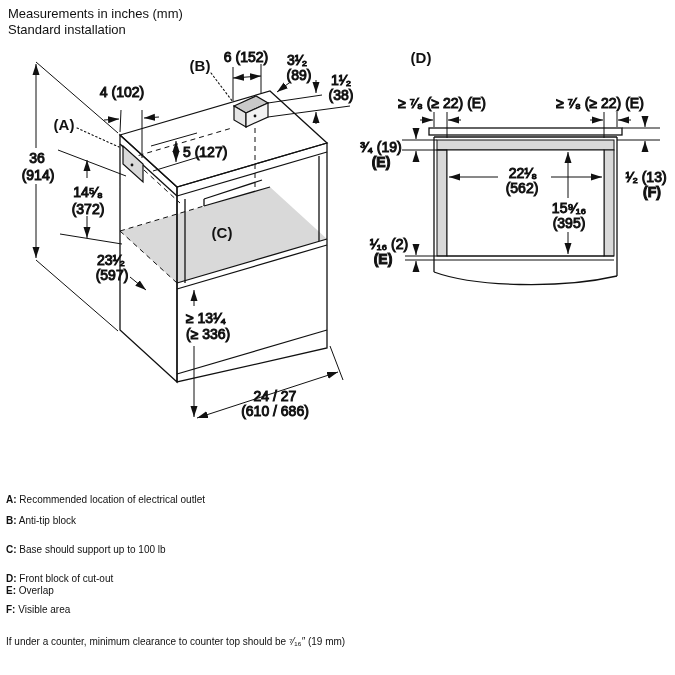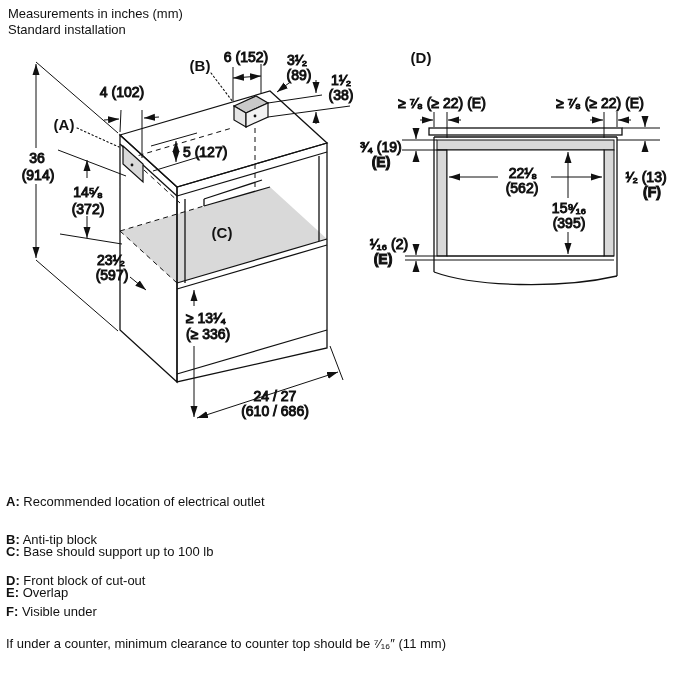--- a/index.html
+++ b/index.html
@@ -1,20 +1,20 @@
 <!DOCTYPE html>
 <html><head>
 <meta charset="utf-8">
 <style>
   html,body{margin:0;padding:0;}
   body{width:675px;height:675px;background:#ffffff;position:relative;overflow:hidden;
        font-family:"Liberation Sans","DejaVu Sans",sans-serif;color:#111;}
   .hdr{position:absolute;left:8px;font-size:13px;white-space:nowrap;}
   .hdr.b{font-weight:normal;}
-  .legend-line{position:absolute;left:6px;font-size:13px;white-space:nowrap;}
+  .legend-line{position:absolute;left:6px;font-size:10px;white-space:nowrap;}
   .legend-line b{font-weight:bold;}
   svg{position:absolute;left:0;top:0;}
   svg text{font-family:"Liberation Sans","DejaVu Sans",sans-serif;font-size:14px;fill:#111;text-anchor:middle;}
   svg text.st{text-anchor:start;}
   svg text.bold{font-weight:bold;font-size:15px;}
   svg text.bk{font-weight:bold;}
   .ln{stroke:#111;stroke-width:1.3;fill:none;}
   .fw{stroke:#111;stroke-width:1.3;fill:#ffffff;}
   .thin{stroke:#111;stroke-width:1;fill:none;}
   .hid{stroke:#111;stroke-width:1;fill:none;stroke-dasharray:5 4;}
@@ -225,18 +225,18 @@
     <g class="thin">
       <line x1="416" y1="245" x2="416" y2="255" marker-end="url(#mE)"></line>
       <line x1="416" y1="271" x2="416" y2="261" marker-end="url(#mE)"></line>
       <text x="389" y="249">¹⁄₁₆ (2)</text>
       <text class="bk" x="383" y="264">(E)</text>
     </g>
   </g>
 </svg>
 
 <div class="legend-line" style="top:494px"><b>A:</b> <span>Recommended location of electrical outlet</span></div>
-<div class="legend-line" style="top:532px"><b>B:</b> <span>Anti-tip block</span></div>
+<div class="legend-line" style="top:515px"><b>B:</b> <span>Anti-tip block</span></div>
 <div class="legend-line" style="top:544px"><b>C:</b> <span>Base should support up to 100 lb</span></div>
 <div class="legend-line" style="top:573px"><b>D:</b> <span>Front block of cut-out</span></div>
 <div class="legend-line" style="top:585px"><b>E:</b> <span>Overlap</span></div>
-<div class="legend-line" style="top:604px"><b>F:</b> <span>Visible under</span></div>
-<div class="legend-line" style="top:636px">If under a counter, minimum clearance to counter top should be ⁷⁄₁₆″ (11 mm)</div>
+<div class="legend-line" style="top:604px"><b>F:</b> <span>Visible area</span></div>
+<div class="legend-line" style="top:636px">If under a counter, minimum clearance to counter top should be ⁷⁄₁₆″ (19 mm)</div>
 
 </body></html>

